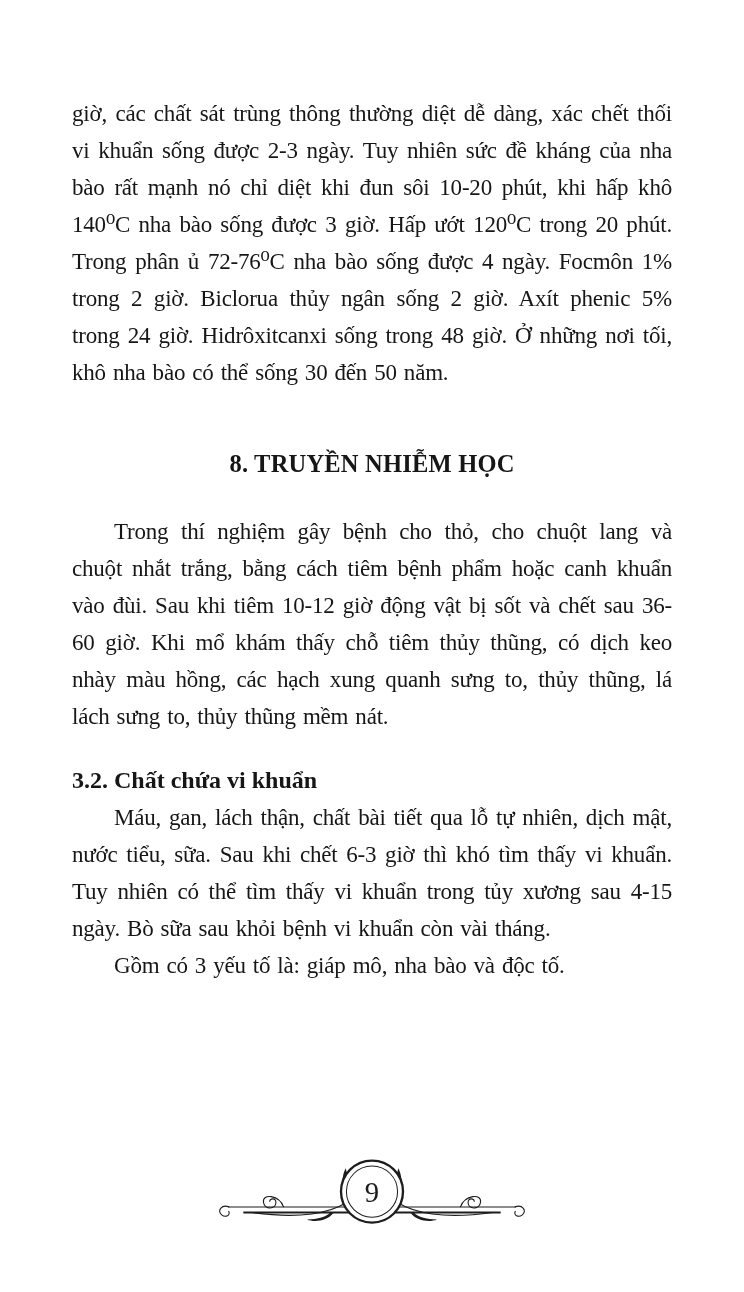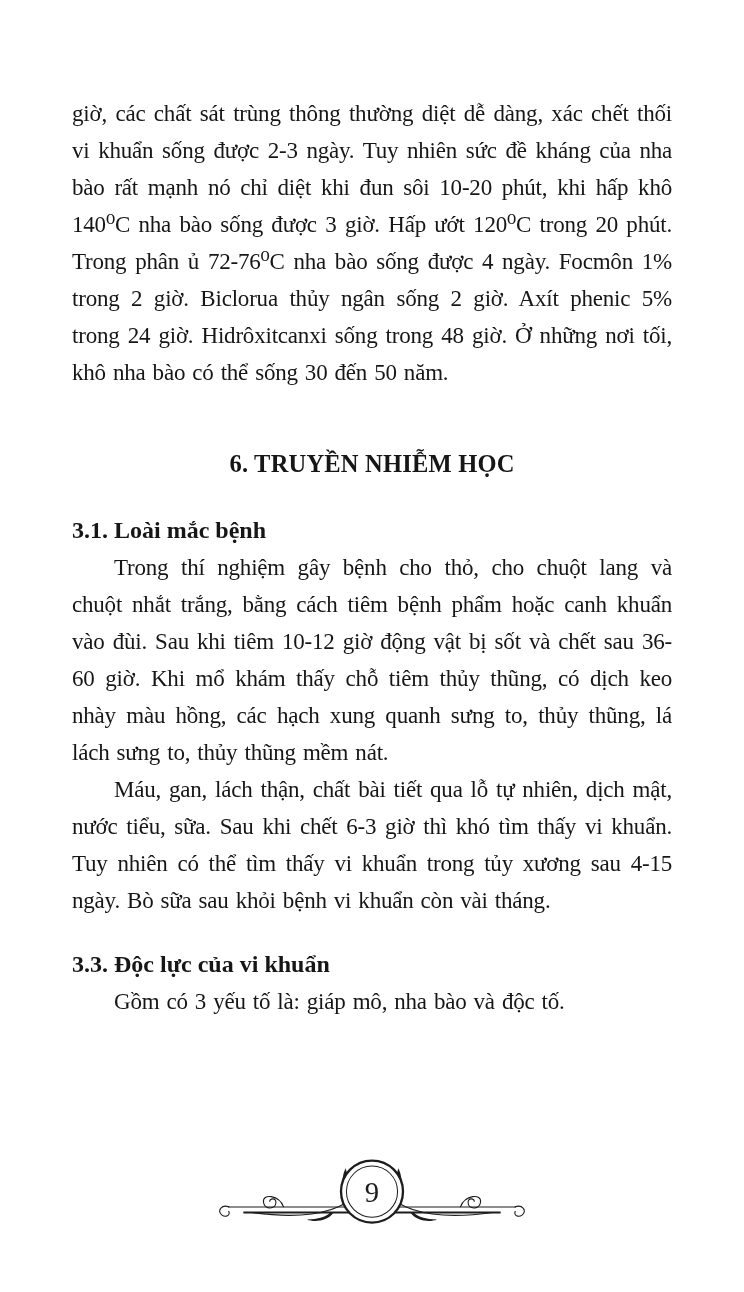--- a/index.html
+++ b/index.html
@@ -66,33 +66,32 @@
     fill: #1d1d1d;
   }
 </style>
 </head>
 <body>
 
 <div class="page">
 
   <p class="body">giờ, các chất sát trùng thông thường diệt dễ dàng, xác chết thối vi khuẩn sống được 2-3 ngày. Tuy nhiên sức đề kháng của nha bào rất mạnh nó chỉ diệt khi đun sôi 10-20 phút, khi hấp khô 140⁰C nha bào sống được 3 giờ. Hấp ướt 120⁰C trong 20 phút. Trong phân ủ 72-76⁰C nha bào sống được 4 ngày. Focmôn 1% trong 2 giờ. Biclorua thủy ngân sống 2 giờ. Axít phenic 5% trong 24 giờ. Hidrôxitcanxi sống trong 48 giờ. Ở những nơi tối, khô nha bào có thể sống 30 đến 50 năm.</p>
 
-  <h1 class="chapter">6. TRUYỀN NHIỄM HỌC</h1>
+  <h1 class="chapter">8. TRUYỀN NHIỄM HỌC</h1>
 
   <section>
-    <h2 class="sect">3.1. Loài mắc bệnh</h2>
     <p class="body indent">Trong thí nghiệm gây bệnh cho thỏ, cho chuột lang và chuột nhắt trắng, bằng cách tiêm bệnh phẩm hoặc canh khuẩn vào đùi. Sau khi tiêm 10-12 giờ động vật bị sốt và chết sau 36-60 giờ. Khi mổ khám thấy chỗ tiêm thủy thũng, có dịch keo nhày màu hồng, các hạch xung quanh sưng to, thủy thũng, lá lách sưng to, thủy thũng mềm nát.</p>
   </section>
 
   <section>
+    <h2 class="sect">3.2. Chất chứa vi khuẩn</h2>
     <p class="body indent">Máu, gan, lách thận, chất bài tiết qua lỗ tự nhiên, dịch mật, nước tiểu, sữa. Sau khi chết 6-3 giờ thì khó tìm thấy vi khuẩn. Tuy nhiên có thể tìm thấy vi khuẩn trong tủy xương sau 4-15 ngày. Bò sữa sau khỏi bệnh vi khuẩn còn vài tháng.</p>
   </section>
 
   <section>
-    <h2 class="sect">3.3. Độc lực của vi khuẩn</h2>
     <p class="body indent">Gồm có 3 yếu tố là: giáp mô, nha bào và độc tố.</p>
   </section>
 
   <footer class="pagefoot">
     <svg width="310" height="98" viewBox="0 0 400 126" aria-hidden="true">
 
       <g>
 
         <path class="orn-stroke" stroke-width="1.4" d="M14,76 H196"></path>
 

